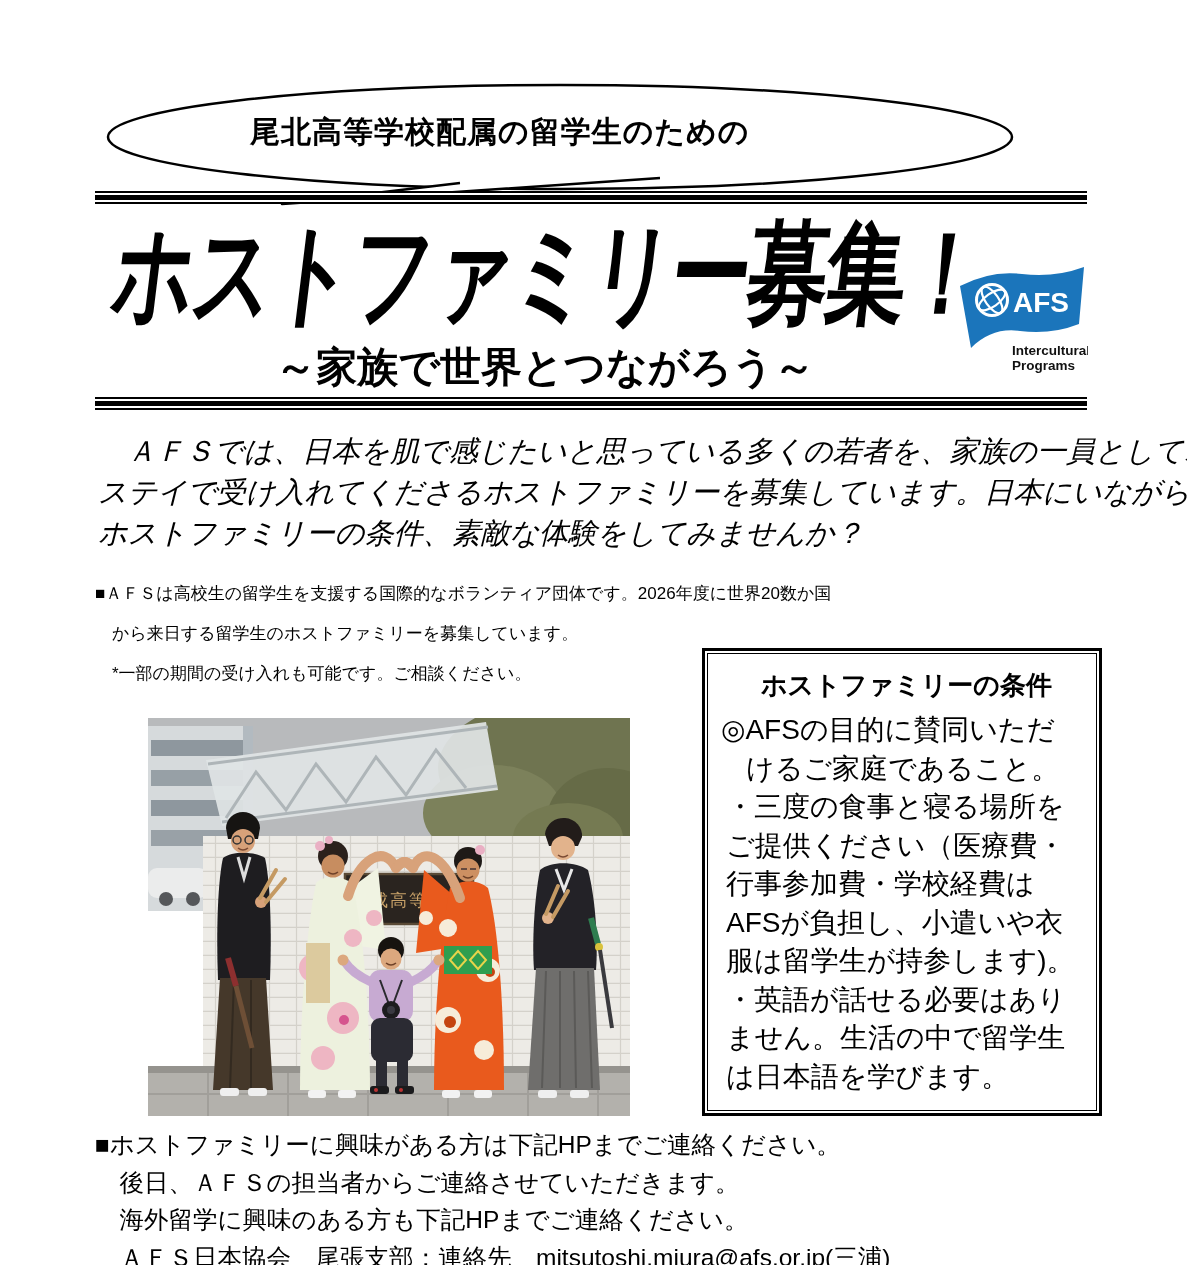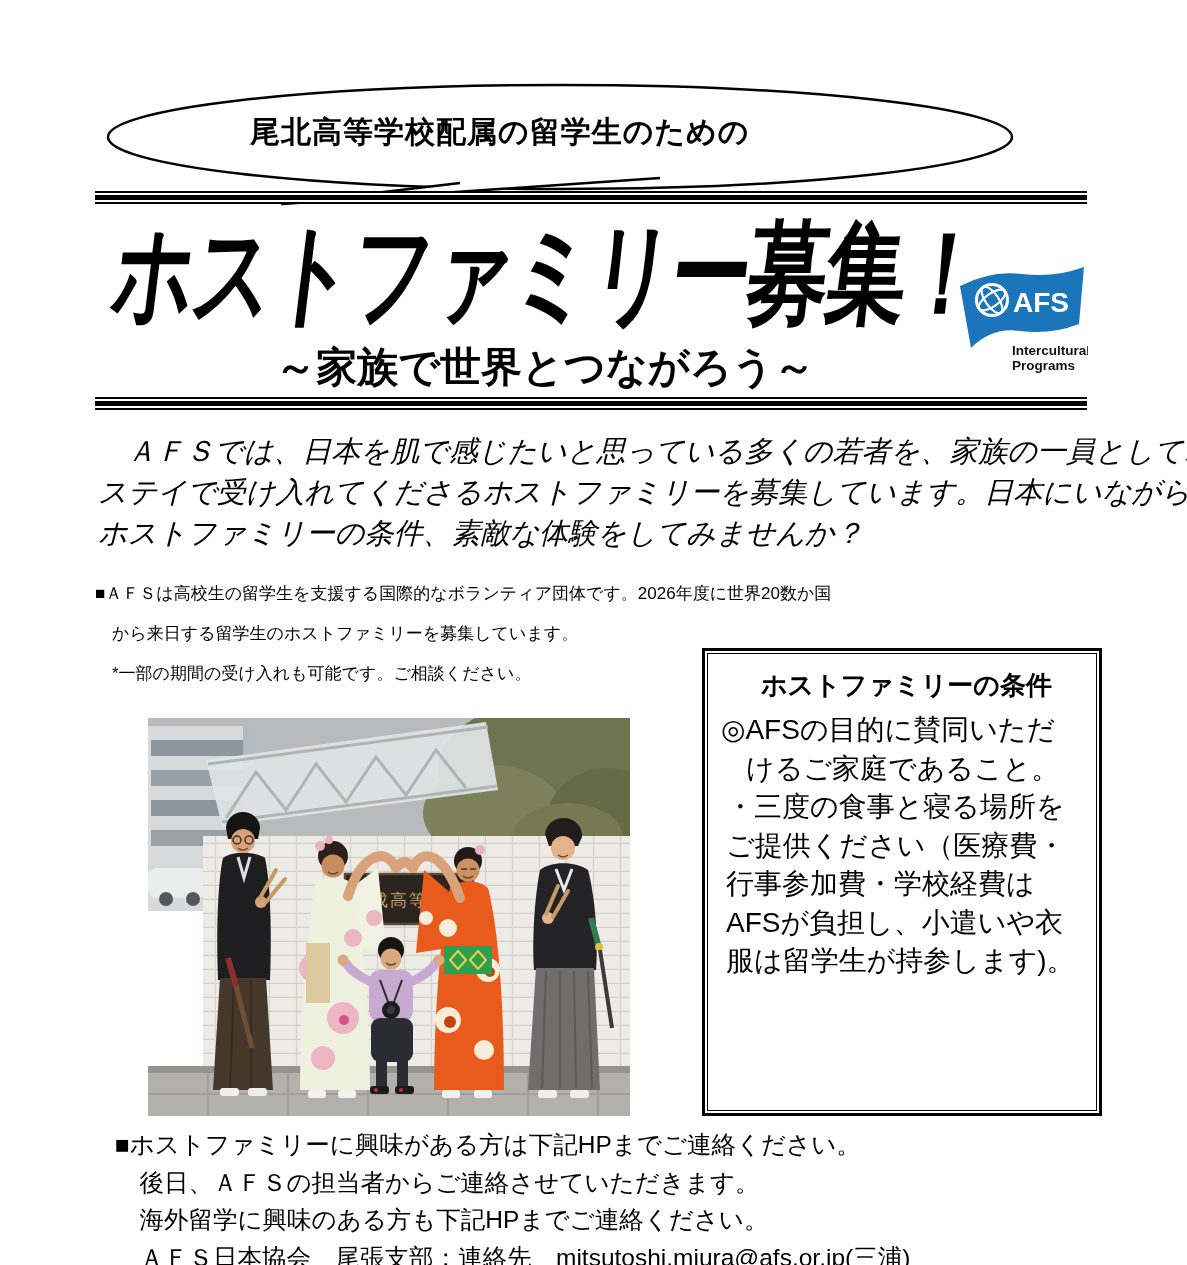--- a/index.html
+++ b/index.html
@@ -45,21 +45,21 @@
   }
   .cond-inner{border:1.5px solid #000;height:100%;box-sizing:border-box;padding:8px 13px 0 13px;}
   .cond-title{font-size:26px;font-weight:bold;padding-left:40px;margin:6px 0 8px 0;white-space:pre;}
   .cond-item{font-size:28px;line-height:38.5px;}
   .cond-item.hang{padding-left:25px;text-indent:-25px;}
   .cond-item.dot{padding-left:5px;}
   
   .photo{position:absolute;left:148px;top:718px;width:482px;height:398px;}
   
   .contact{position:absolute;left:95px;top:1126px;width:1010px;}
-  .contact .line{font-size:24.5px;line-height:37.5px;white-space:pre;margin-left:20px;}
+  .contact .line{font-size:24.5px;line-height:37.5px;white-space:pre;}
 </style>
 </head>
 <body>
 
 <div class="page">
 
   <svg class="bubble-svg" viewBox="0 0 920 132">
     <ellipse cx="460" cy="59" rx="452" ry="52" fill="#fff" stroke="#000" stroke-width="2.5"></ellipse>
     <path d="M360,105 L182,126 L560,100" fill="#fff" stroke="#000" stroke-width="2.5" stroke-linejoin="round"></path>
   </svg>
@@ -94,20 +94,21 @@
     <div class="line">■ＡＦＳは高校生の留学生を支援する国際的なボランティア団体です。2026年度に世界20数か国</div>
     <div class="line">　から来日する留学生のホストファミリーを募集しています。</div>
     <div class="line">　*一部の期間の受け入れも可能です。ご相談ください。</div>
   </div>
 
   <div class="cond-box">
     <div class="cond-inner">
       <div class="cond-title">ホストファミリーの条件</div>
       <div class="cond-item hang">◎AFSの目的に賛同いただけるご家庭であること。</div>
       <div class="cond-item dot">・三度の食事と寝る場所をご提供ください（医療費・行事参加費・学校経費はAFSが負担し、小遣いや衣服は留学生が持参します)。</div>
+      <div class="cond-item dot">・英語が話せる必要はありません。生活の中で留学生は日本語を学びます。</div>
     </div>
   </div>
 
   <svg class="photo" viewBox="0 0 482 398">
     <defs>
       <pattern id="tiles" width="27" height="14" patternUnits="userSpaceOnUse">
         <rect width="27" height="14" fill="#edebe6"></rect>
         <path d="M0,13.4 H27 M13.5,0 V14" stroke="#d4d1ca" stroke-width="1.2"></path>
       </pattern>
     </defs>

